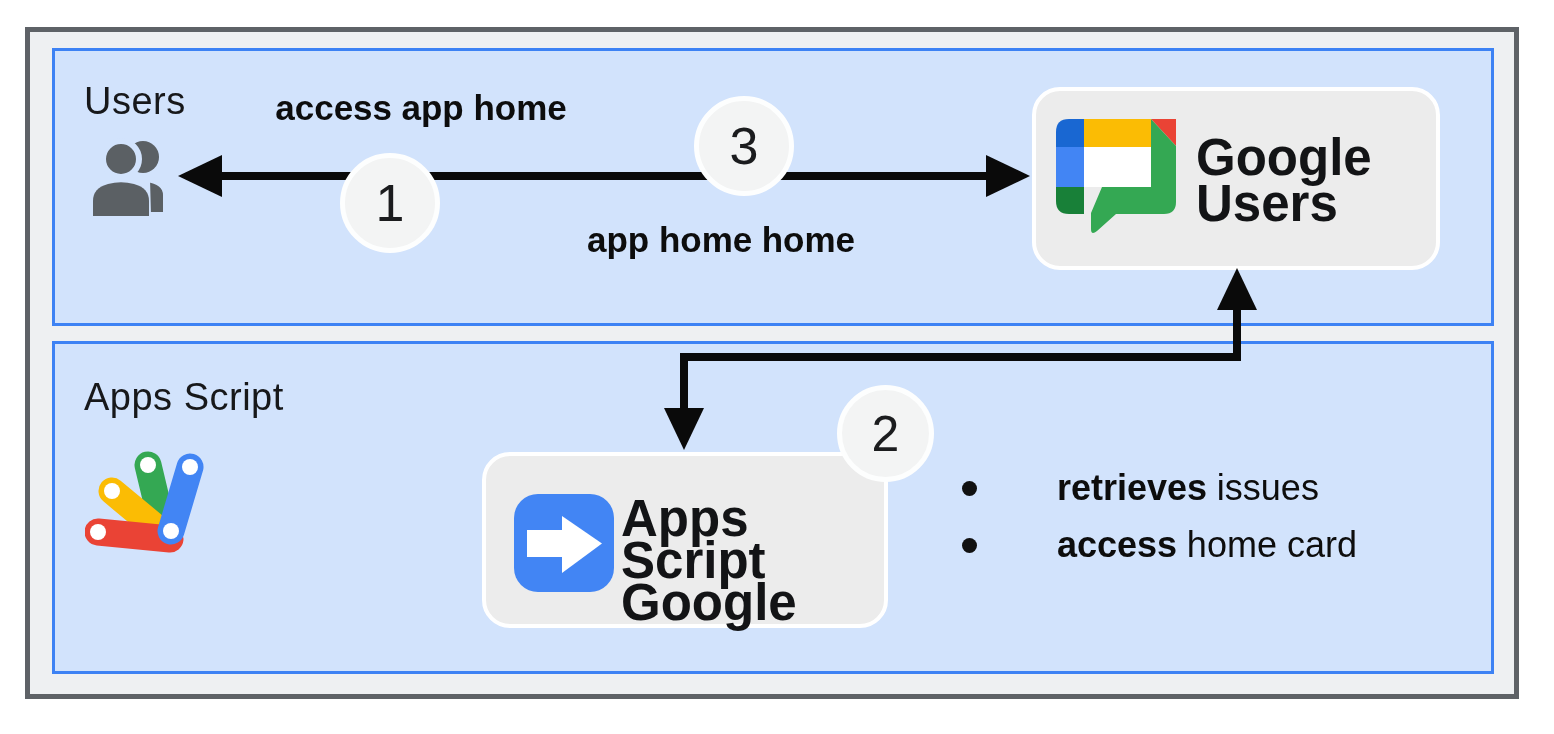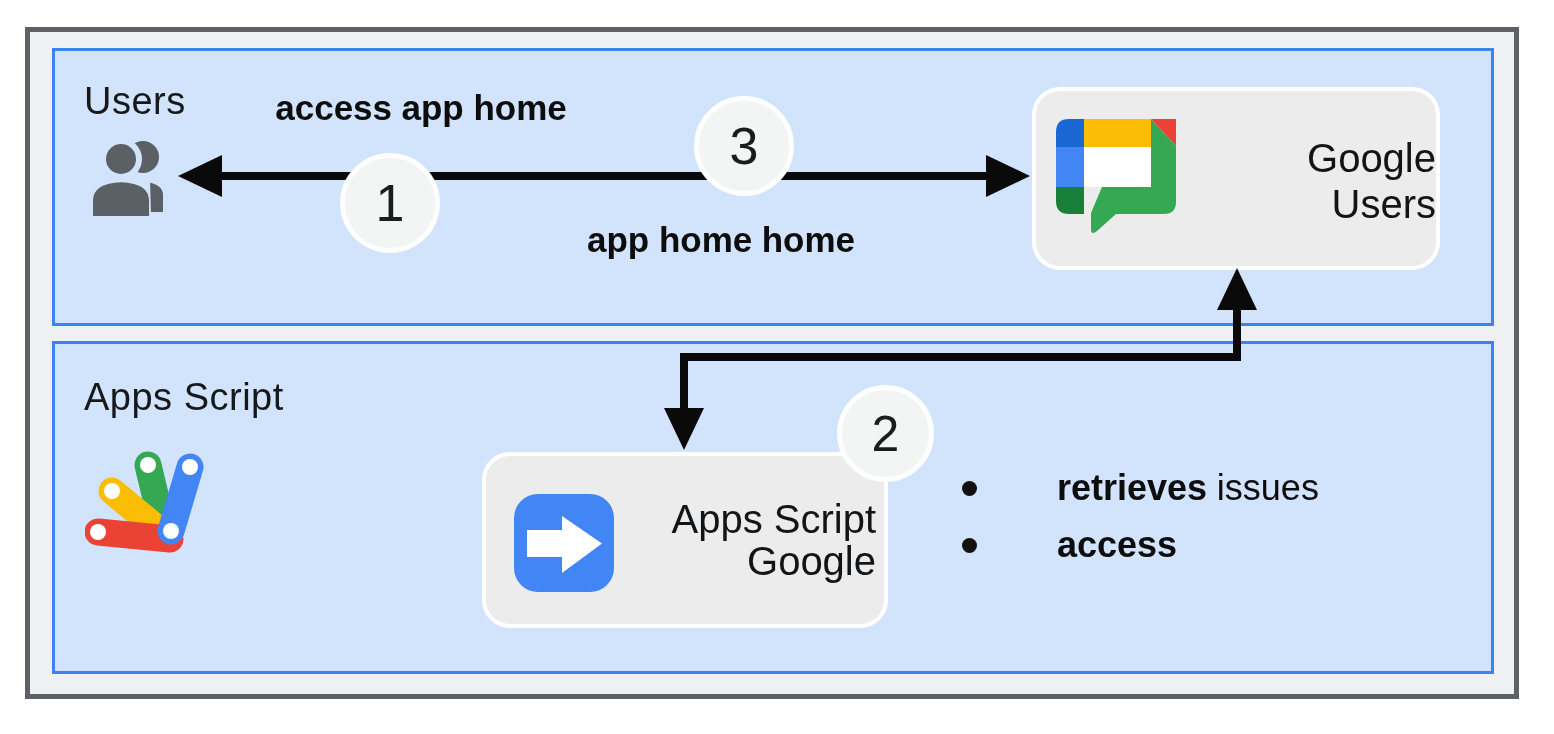--- a/index.html
+++ b/index.html
@@ -10,22 +10,22 @@
 
   .lane{position:absolute;left:52px;width:1442px;box-sizing:border-box;
         border:3px solid #3d82f4;background:#d2e3fc;}
   .lane.users{top:48px;height:278px;}
   .lane.apps{top:341px;height:333px;}
 
   .lane-title{position:absolute;font-size:38px;color:#17181a;letter-spacing:.5px;}
 
   .node{position:absolute;box-sizing:border-box;background:#ececec;border:4px solid #ffffff;
         border-radius:28px;z-index:2;}
-  .node-label{position:absolute;font-weight:400;font-size:40px;line-height:46px;
-              color:#131416;text-align:right;}
+  .node-label{position:absolute;font-weight:700;font-size:51px;line-height:46px;
+              color:#131416;text-align:left;}
 
   .edge-label{position:absolute;font-size:35px;color:#0d0d0d;text-align:center;width:380px;}
   .edge-label .b{font-weight:700;}
   .edge-label .r{font-weight:700;}
   .edge-label .sp{margin-right:.27em;}
 
   .step-circle{position:absolute;width:100px;height:100px;border-radius:50%;
                background:#f3f4f4;border:5px solid #fdfefe;box-sizing:border-box;
                display:flex;align-items:center;justify-content:center;
                font-size:52px;color:#1b1c1e;z-index:6;}
@@ -119,20 +119,21 @@
 
   <div class="bullets">
     <div class="bullet-row">
       <div class="bullet-dot"></div>
       <span class="b">retrieves</span>
       <span class="r">issues</span>
     </div>
     <div class="bullet-row">
       <div class="bullet-dot"></div>
       <span class="b">access</span>
+      <span class="r">home card</span>
     </div>
   </div>
 
   <svg id="arrow-layer">
     <g stroke="#0a0a0a" stroke-width="8" fill="none">
       <line x1="214" y1="176" x2="992" y2="176"></line>
     </g>
     <g fill="#0a0a0a">
       <polygon points="178,176 222,155 222,197"></polygon>
       <polygon points="1030,176 986,155 986,197"></polygon>

